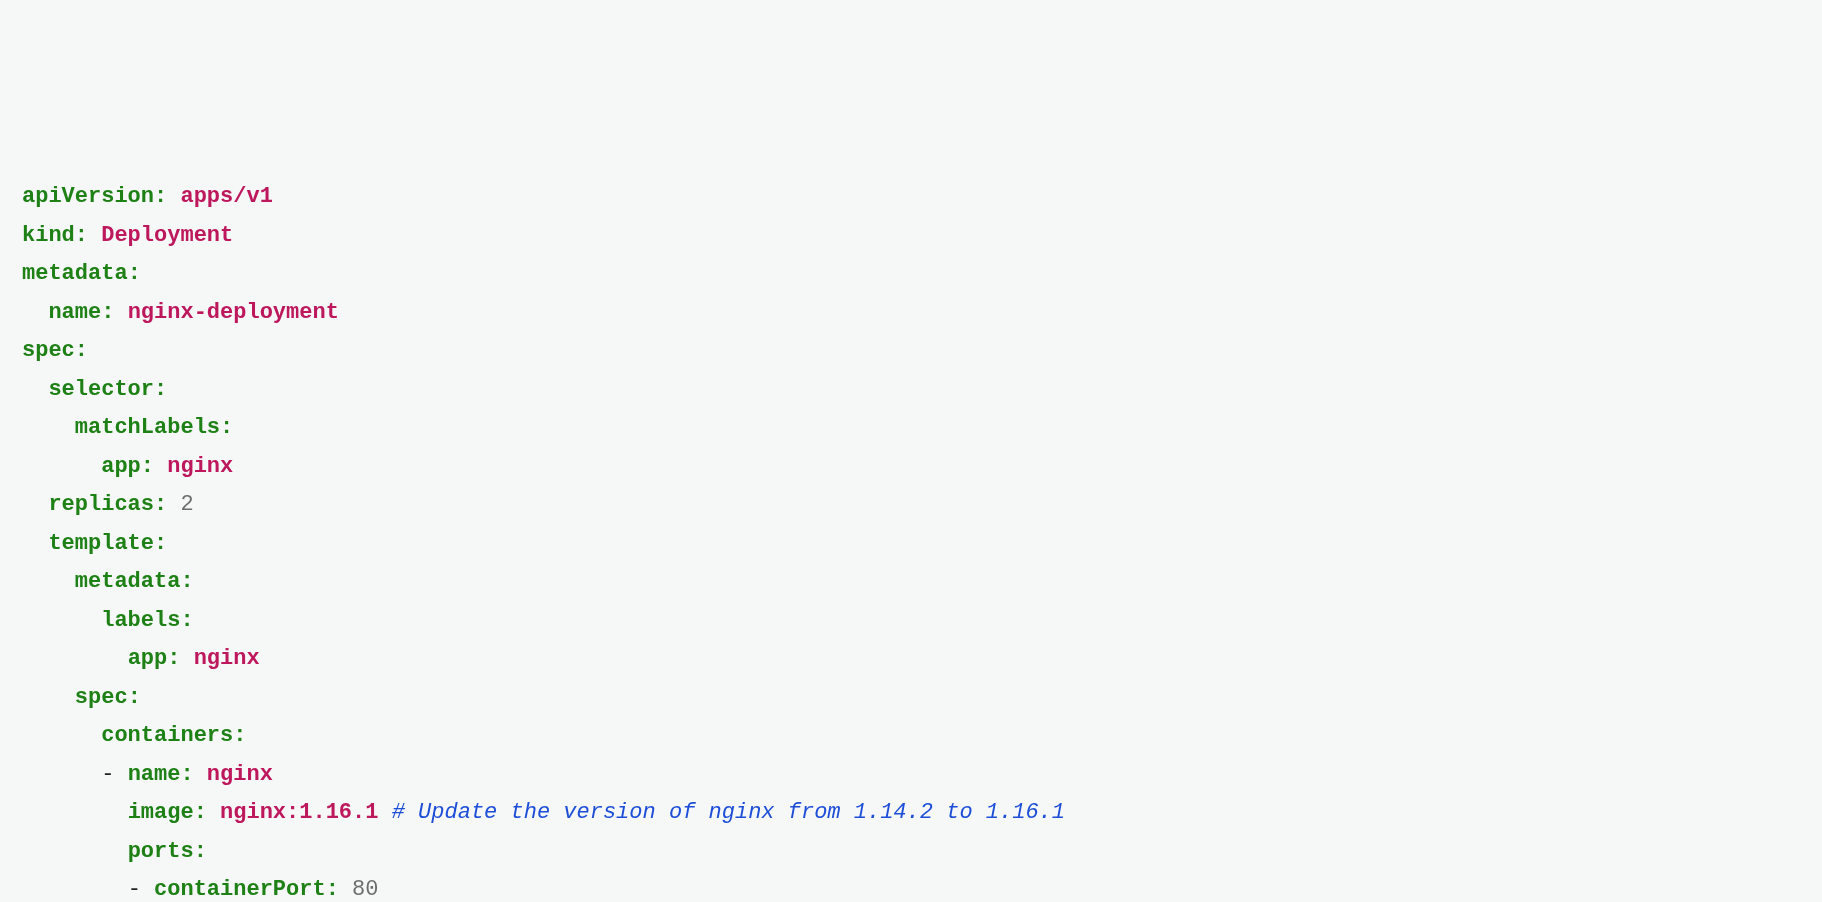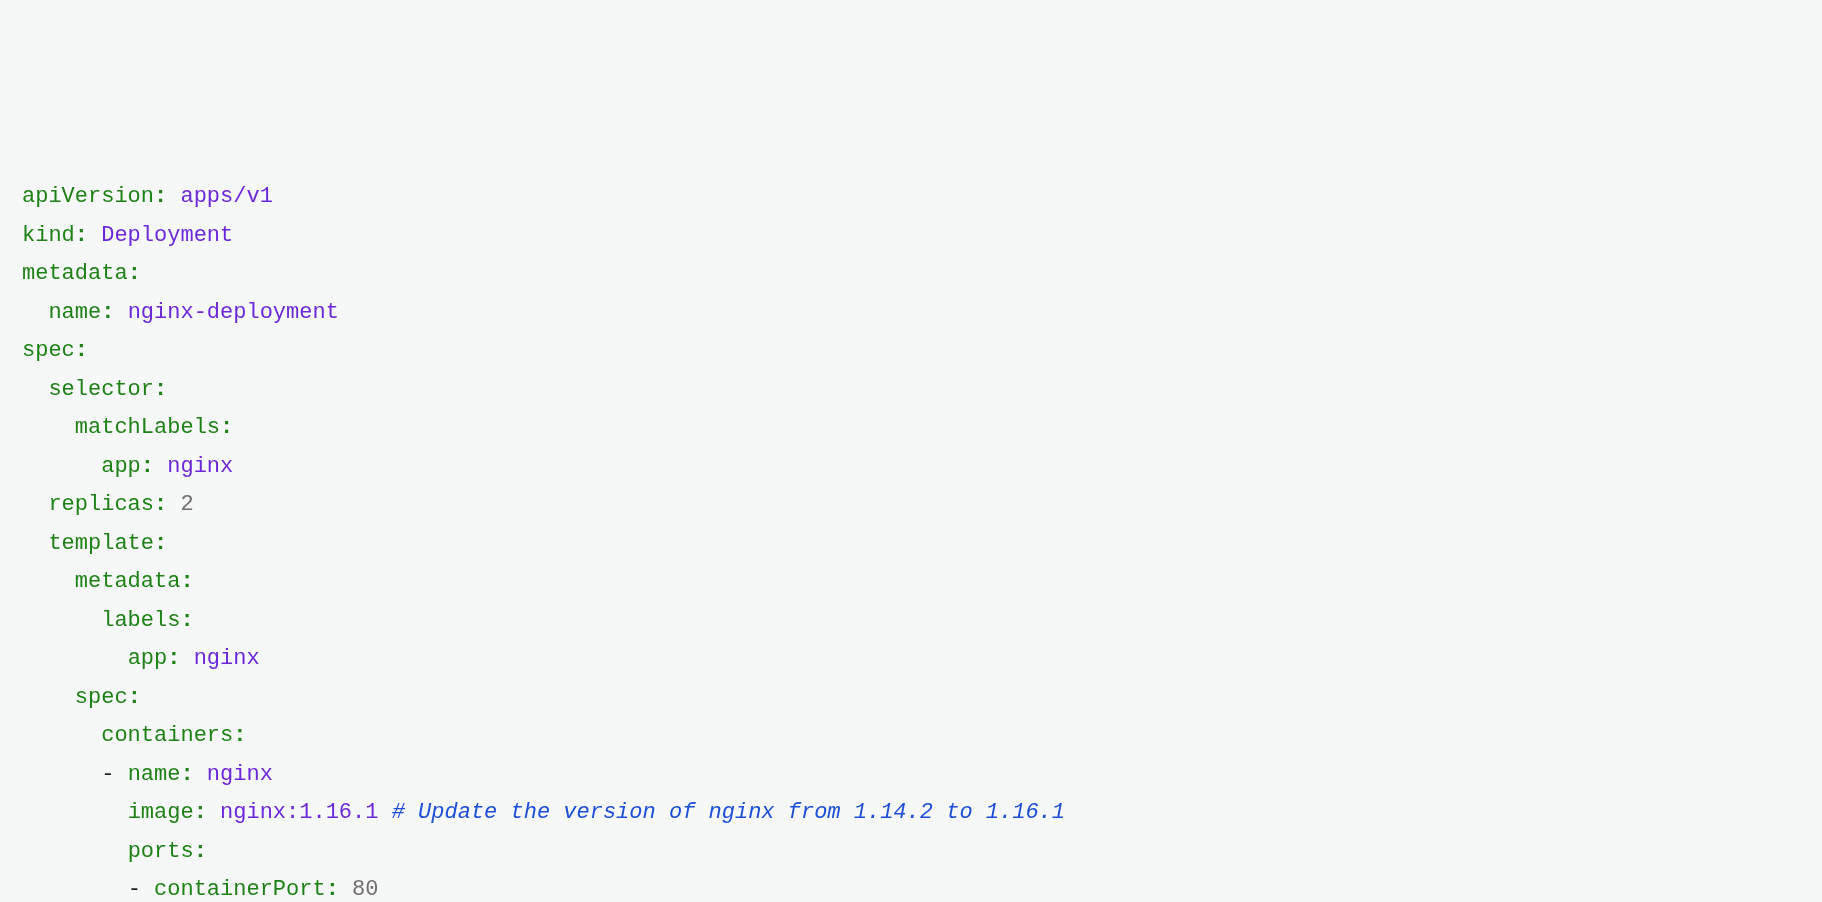--- a/index.html
+++ b/index.html
@@ -11,28 +11,29 @@
       background-color: #f6f7f7;
       font-family: ui-monospace, SFMono-Regular, Menlo, Monaco, Consolas, "Liberation Mono", "Courier New", monospace;
       font-size: 22px;
       line-height: 1.75;
       padding: 24px 22px;
       color: #202020;
       white-space: pre;
     }
     .key {
       color: #1e8116;
-      font-weight: 400;
+      font-weight: 700;
     }
     .colon {
       color: #1e8116;
       font-weight: 700;
     }
     .val {
-      color: #6d28d9;
+      color: #be185d;
+      font-weight: bold;
     }
     .num {
       color: #6e6e6e;
     }
     .dash {
       color: #202020;
     }
     .comment {
       color: #1d4ed8;
       font-style: italic;

